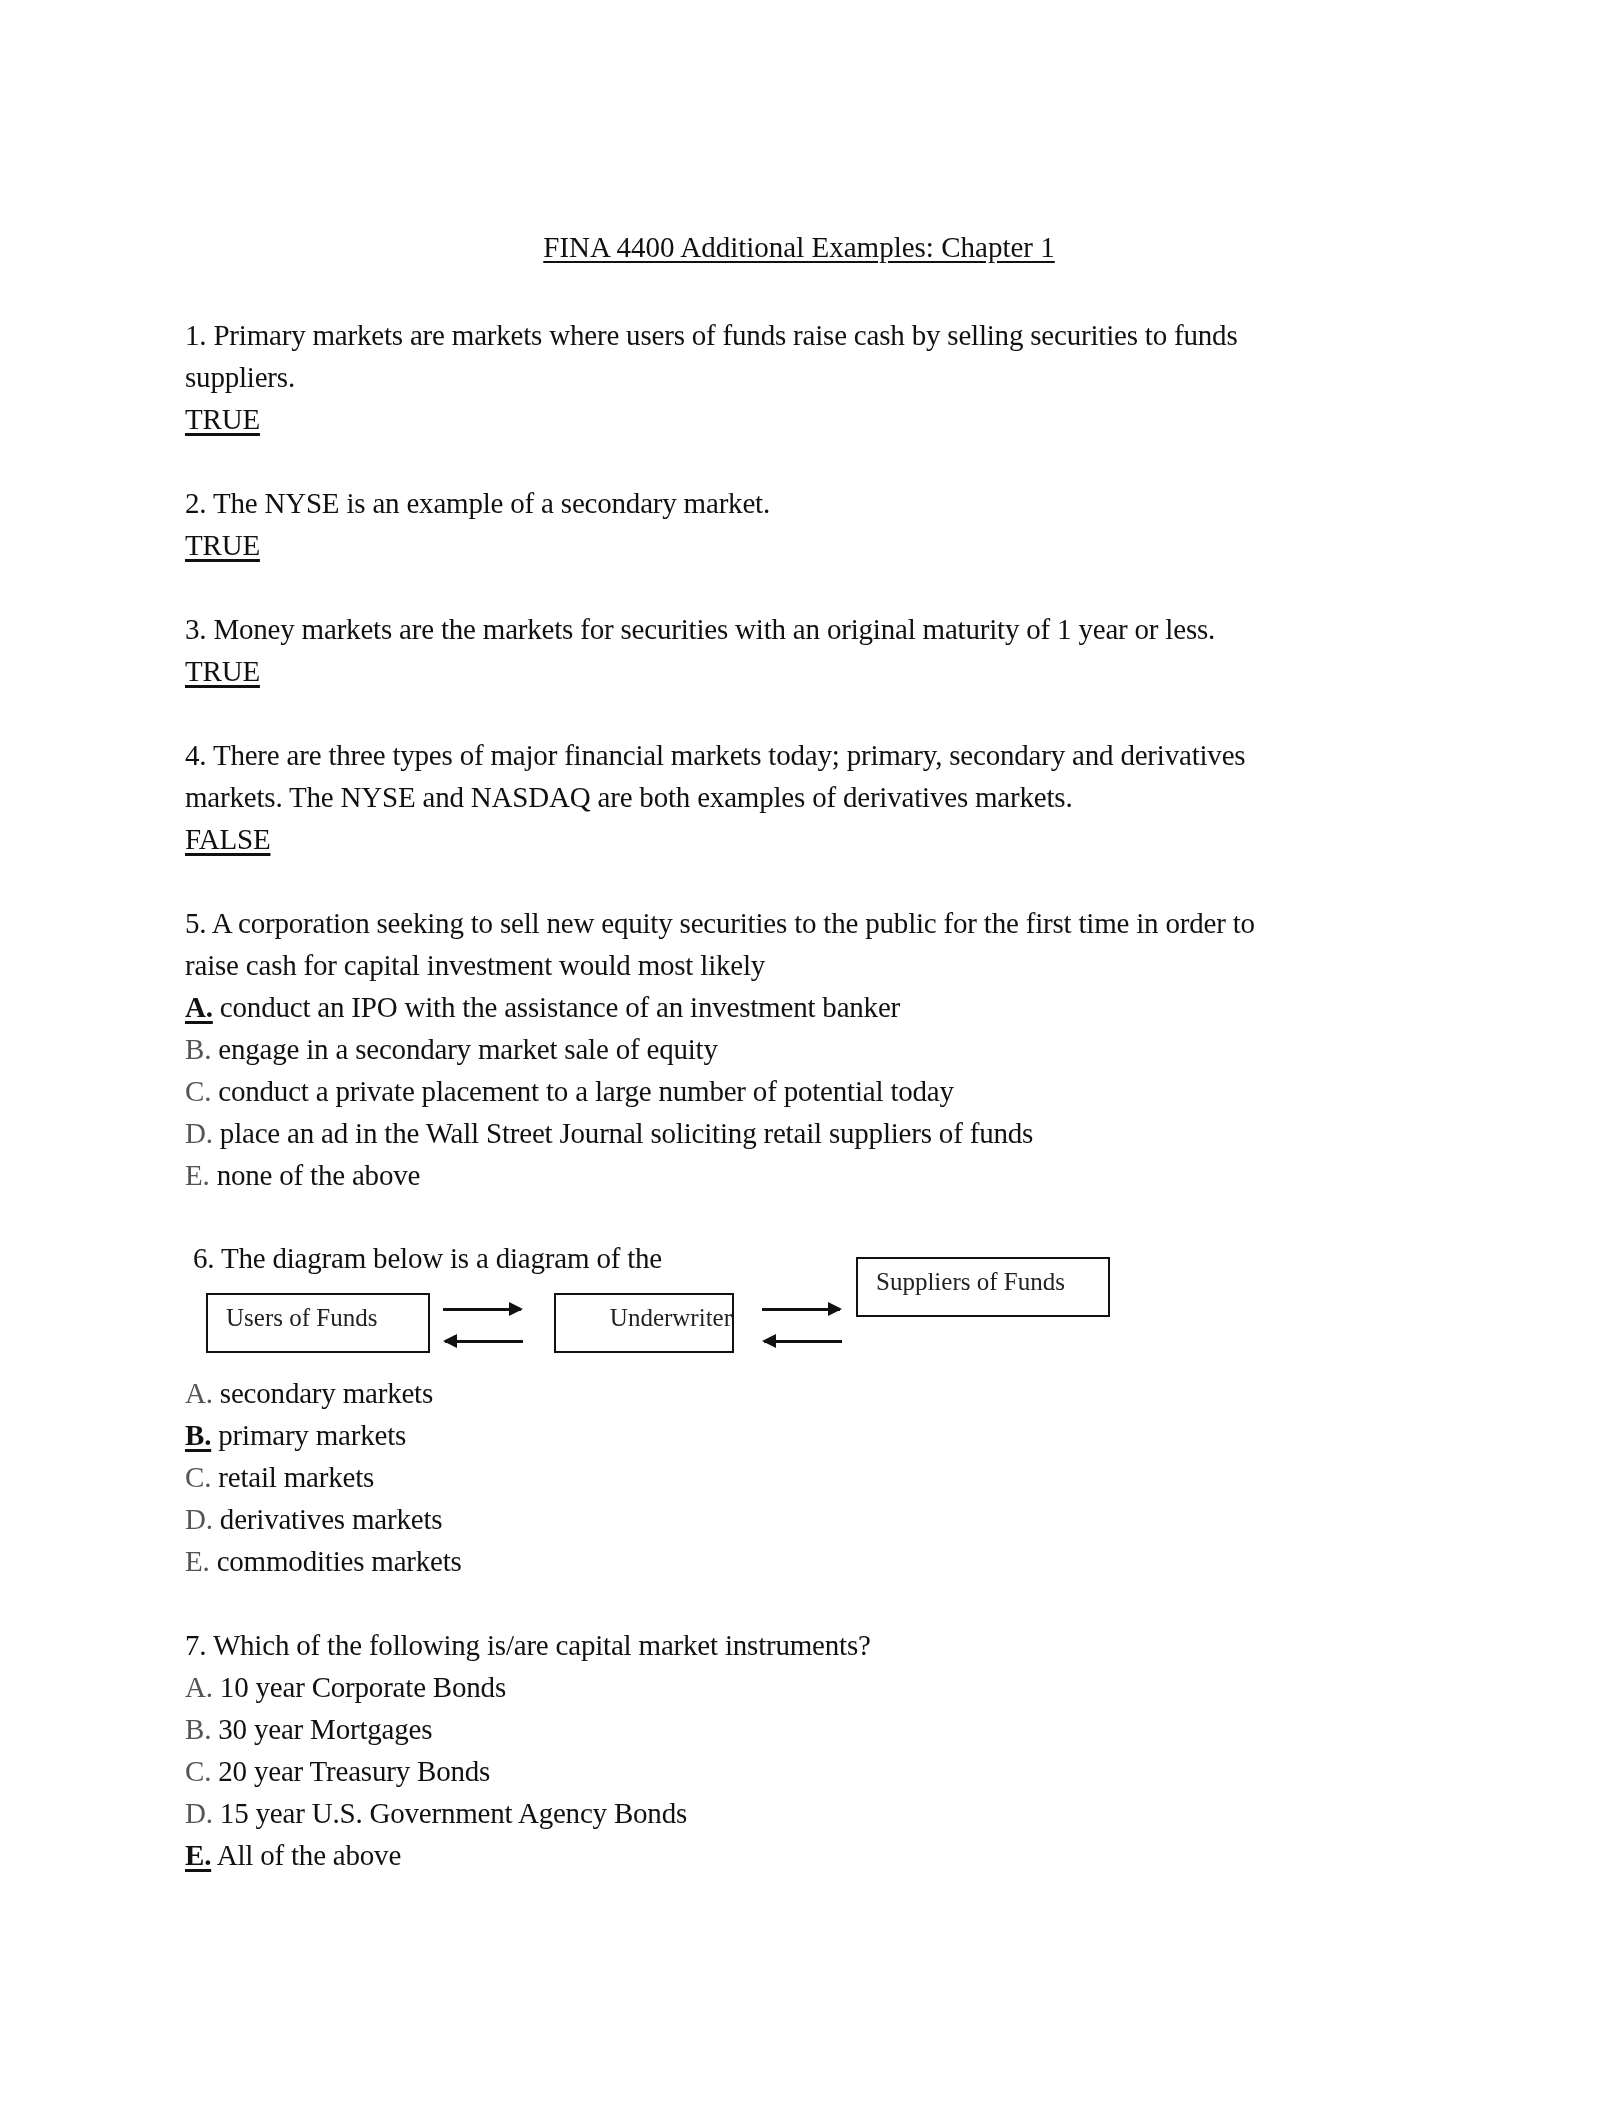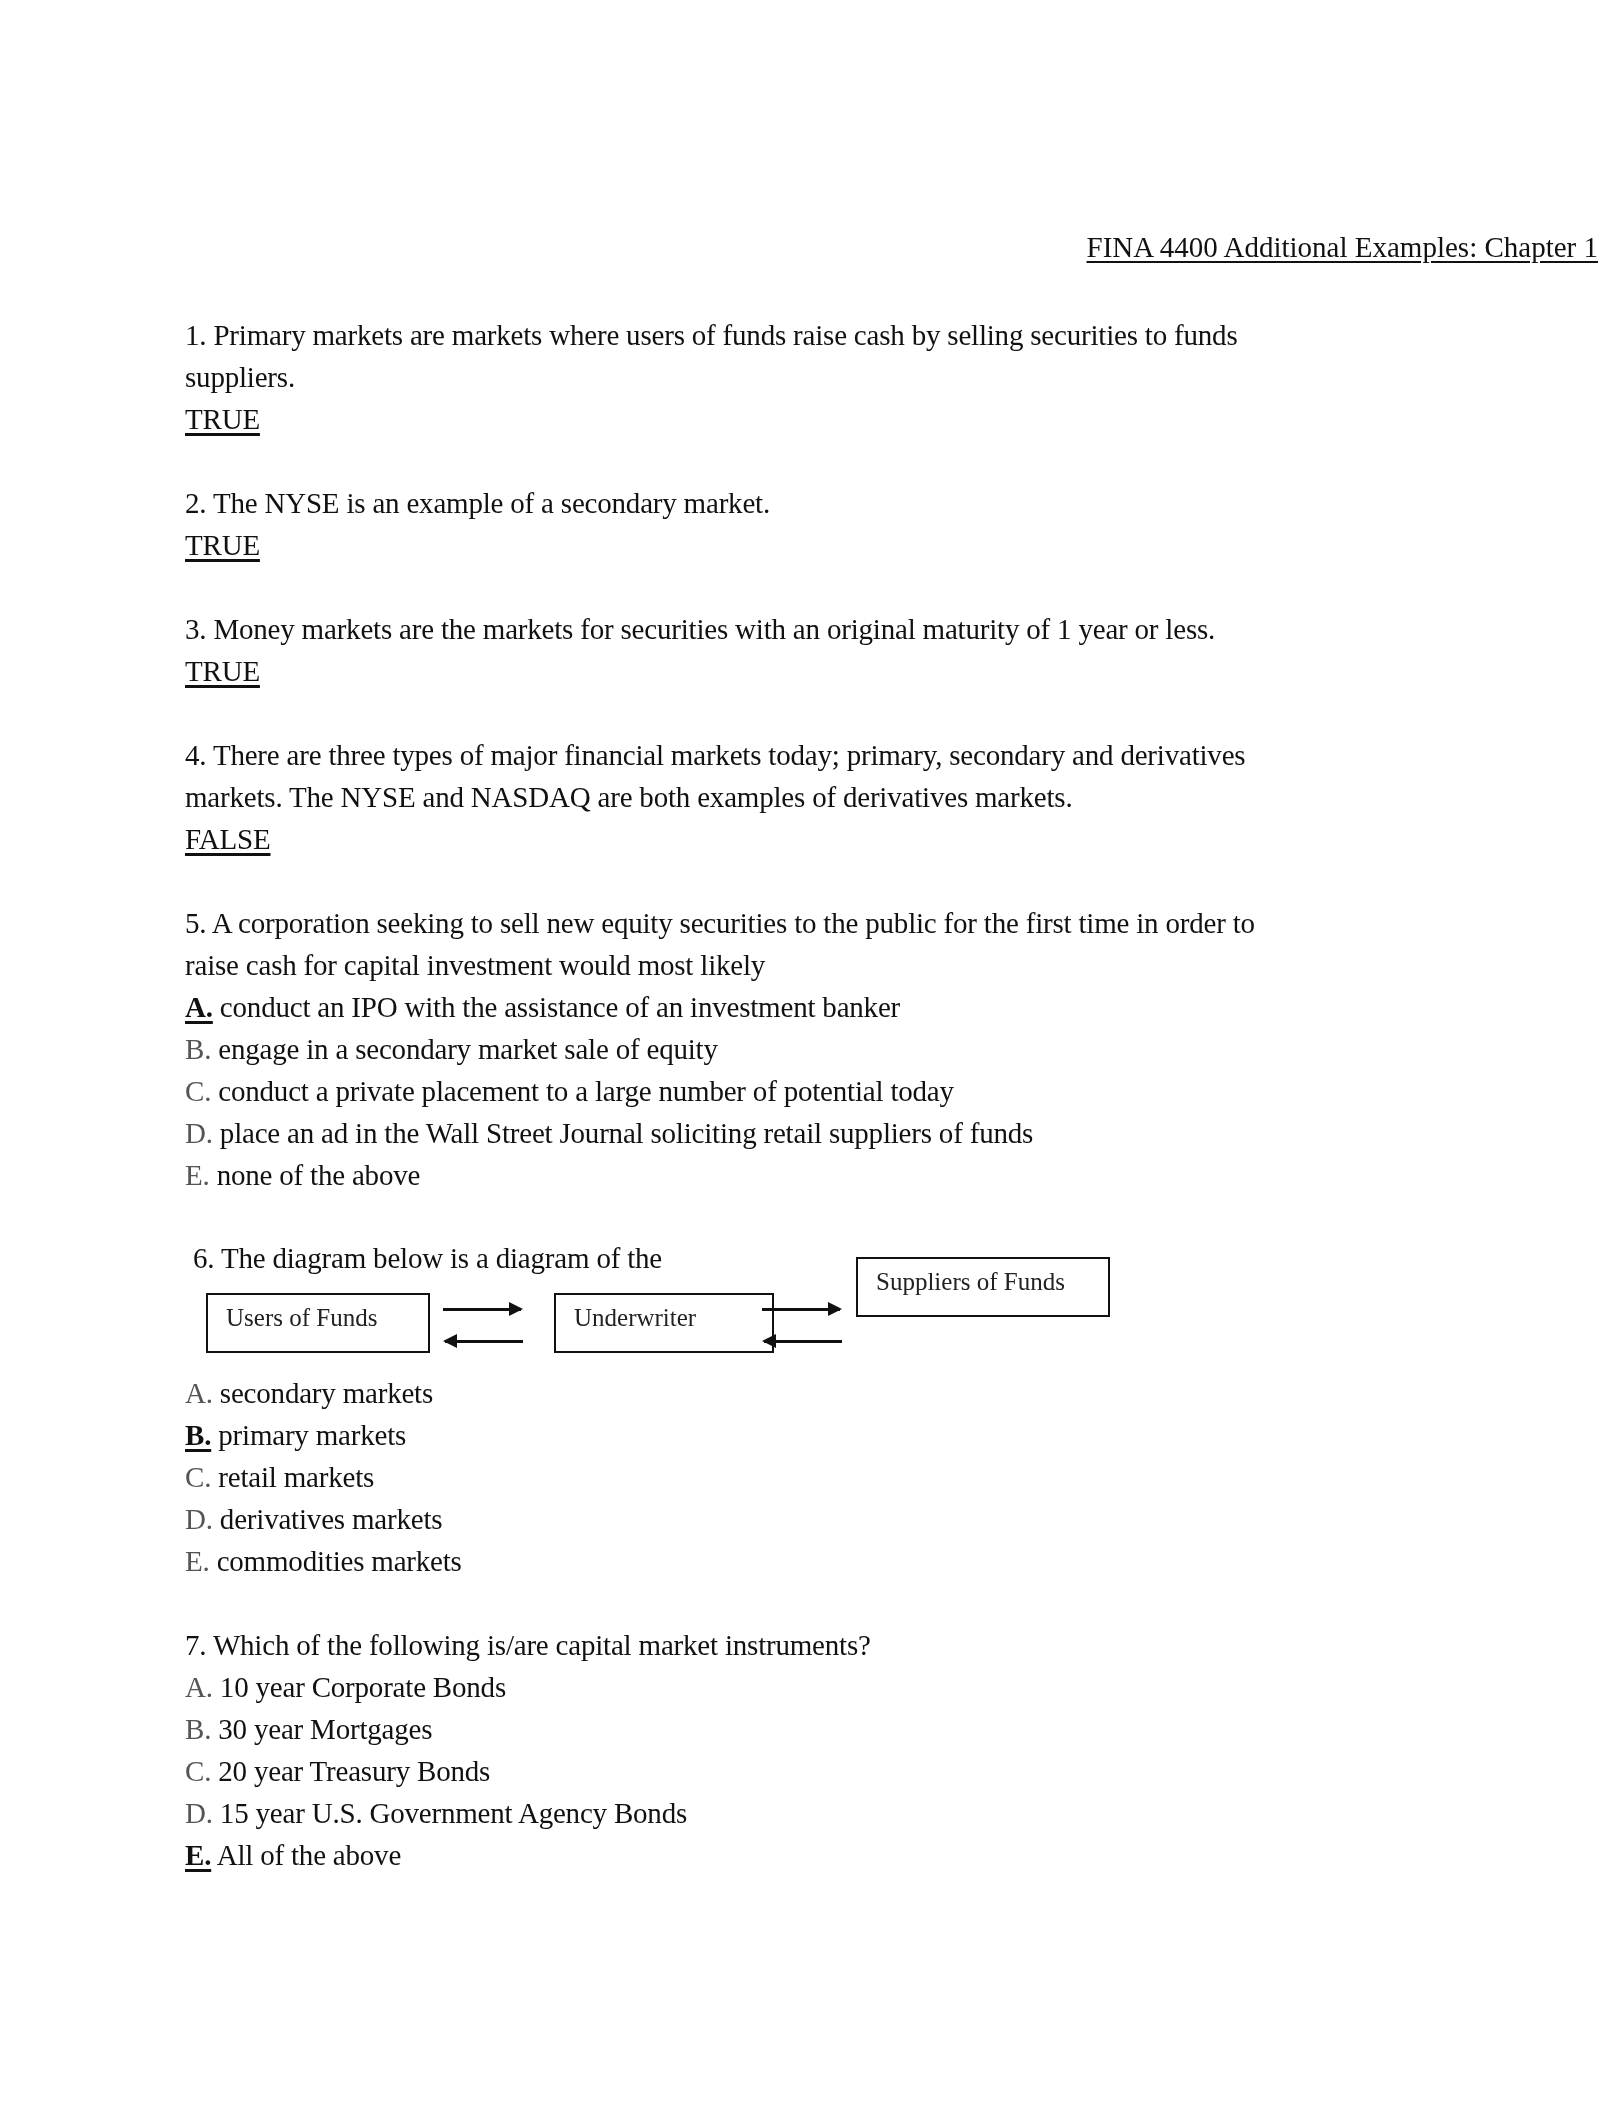--- a/index.html
+++ b/index.html
@@ -1,18 +1,18 @@
 <!DOCTYPE html>
 <html><head>
 <meta charset="utf-8">
 <style>
   html, body { margin:0; padding:0; background:#ffffff; }
   body { width:1598px; height:2112px; position:relative; overflow:hidden;
          font-family:"Liberation Serif", "DejaVu Serif", serif; color:#111; }
-  .title { position:absolute; left:0; width:1598px; top:231px; text-align:right;
+  .title { position:absolute; left:0; width:1598px; top:231px; text-align:center;
            font-size:29px; }
   .title span { text-decoration:underline; text-decoration-thickness:2px; text-underline-offset:4px; }
   .line { position:absolute; left:185px; font-size:29px; line-height:34px; white-space:nowrap; letter-spacing:-0.2px; }
   .answer { font-weight:normal; text-decoration:underline; text-decoration-thickness:3px; text-underline-offset:4px; }
   .letter { color:#555; }
   .letter.correct { color:#111; font-weight:bold; text-decoration:underline; text-decoration-thickness:3px; text-underline-offset:4px; }
   .box { position:absolute; border:2px solid #111; height:60px; font-size:25px; color:#222;
          box-sizing:border-box; padding:9px 0 0 18px; white-space:nowrap; }
   .arrow { position:absolute; height:3px; background:#111; }
   .arrow.right::after { content:""; position:absolute; right:-2px; top:-6px;
@@ -46,21 +46,21 @@
 <div class="line" style="top:1074px"><span class="letter">C.</span> <span>conduct a private placement to a large number of potential today</span></div>
 <div class="line" style="top:1116px"><span class="letter">D.</span> <span>place an ad in the Wall Street Journal soliciting retail suppliers of funds</span></div>
 <div class="line" style="top:1158px"><span class="letter">E.</span> <span>none of the above</span></div>
 
 <div class="line" style="top:1241px; left:193px">6. The diagram below is a diagram of the</div>
 
 <div>
   <div class="box" style="left:206px; top:1293px; width:224px;">Users of Funds</div>
   <div class="arrow right" style="left:443px; top:1308px; width:78px;"></div>
   <div class="arrow left" style="left:445px; top:1340px; width:78px;"></div>
-  <div class="box" style="left:554px; top:1293px; width:220px;">Underwriter</div>
+  <div class="box" style="left:554px; top:1293px; width:180px;text-align:right;">Underwriter</div>
   <div class="arrow right" style="left:762px; top:1308px; width:78px;"></div>
   <div class="arrow left" style="left:764px; top:1340px; width:78px;"></div>
   <div class="box" style="left:856px; top:1257px; width:254px;">Suppliers of Funds</div>
 </div>
 
 <div class="line" style="top:1376px"><span class="letter">A.</span> <span>secondary markets</span></div>
 <div class="line" style="top:1418px"><span class="letter correct">B.</span> <span>primary markets</span></div>
 <div class="line" style="top:1460px"><span class="letter">C.</span> <span>retail markets</span></div>
 <div class="line" style="top:1502px"><span class="letter">D.</span> <span>derivatives markets</span></div>
 <div class="line" style="top:1544px"><span class="letter">E.</span> <span>commodities markets</span></div>

